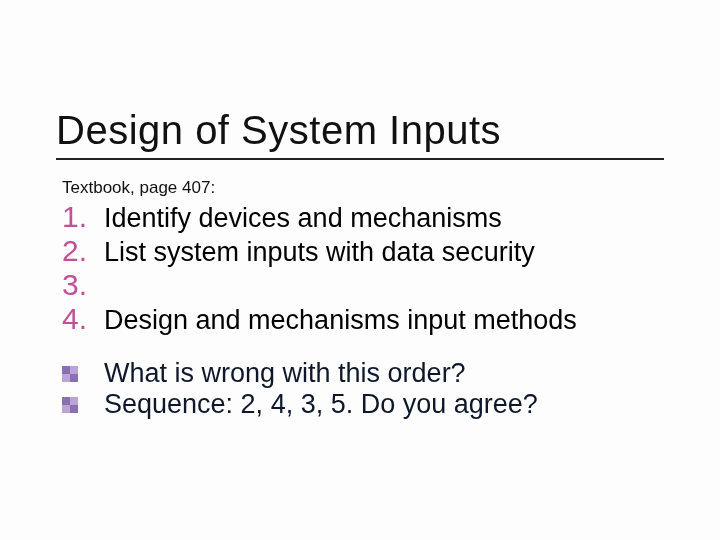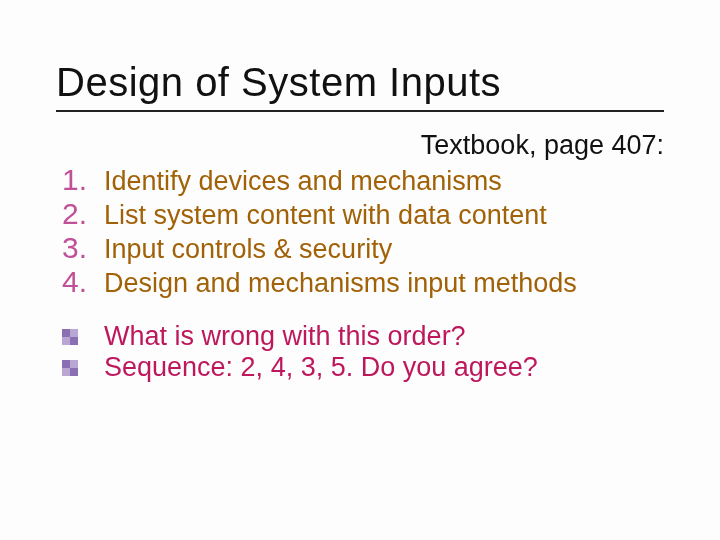--- a/index.html
+++ b/index.html
@@ -11,57 +11,57 @@
     font-family: Verdana, Geneva, sans-serif;
     color: #111;
     overflow: hidden;
   }
   .slide {
     position: relative;
     width: 720px;
     height: 420px;
     box-sizing: border-box;
     padding: 60px 56px 40px 56px;
+    margin-top: 48px;
   }
   .title {
     font-size: 40px;
     line-height: 1.1;
     margin: 0 0 6px 0;
     font-weight: 400;
     letter-spacing: 0.5px;
   }
   .title-underline {
     border: none;
     border-top: 2px solid #222;
     margin: 0 0 18px 0;
     width: 100%;
   }
   .intro {
-    font-size: 27px;
+    font-size: 17px;
     margin: 0 0 2px 6px;
-    text-align: right;
   }
   .ol {
     margin: 0 0 22px 6px;
     padding: 0;
   }
   .ol-row {
     display: flex;
     align-items: baseline;
     margin: 0;
   }
   .ol-num {
     font-size: 30px;
     color: #c05097;
     min-width: 42px;
     font-weight: 400;
   }
   .ol-text {
     font-size: 27px;
-    color: #a16207;
+    color: #000000;
   }
   .bullets {
     margin: 0 0 0 6px;
     padding: 0;
   }
   .b-row {
     display: flex;
     align-items: baseline;
     margin: 0;
   }
@@ -71,45 +71,44 @@
     align-items: center;
     justify-content: flex-start;
   }
   .b-icon svg {
     width: 16px;
     height: 16px;
     display: block;
   }
   .b-text {
     font-size: 27px;
-    color: #be185d;
+    color: #0f172a;
   }
 </style>
 </head>
 <body>
 
 <div class="slide">
 
   <h1 class="title">Design of System Inputs</h1>
   <hr class="title-underline">
 
   <p class="intro">Textbook, page 407:</p>
 
   <div class="ol">
     <div class="ol-row">
       <span class="ol-num">1.</span>
       <span class="ol-text">Identify devices and mechanisms</span>
     </div>
     <div class="ol-row">
       <span class="ol-num">2.</span>
-      <span class="ol-text">List system content with data content</span>
+      <span class="ol-text">List system inputs with data security</span>
     </div>
     <div class="ol-row">
       <span class="ol-num">3.</span>
-      <span class="ol-text">Input controls &amp; security</span>
     </div>
     <div class="ol-row">
       <span class="ol-num">4.</span>
       <span class="ol-text">Design and mechanisms input methods</span>
     </div>
   </div>
 
   <div class="bullets">
     <div class="b-row">
       <span class="b-icon">

